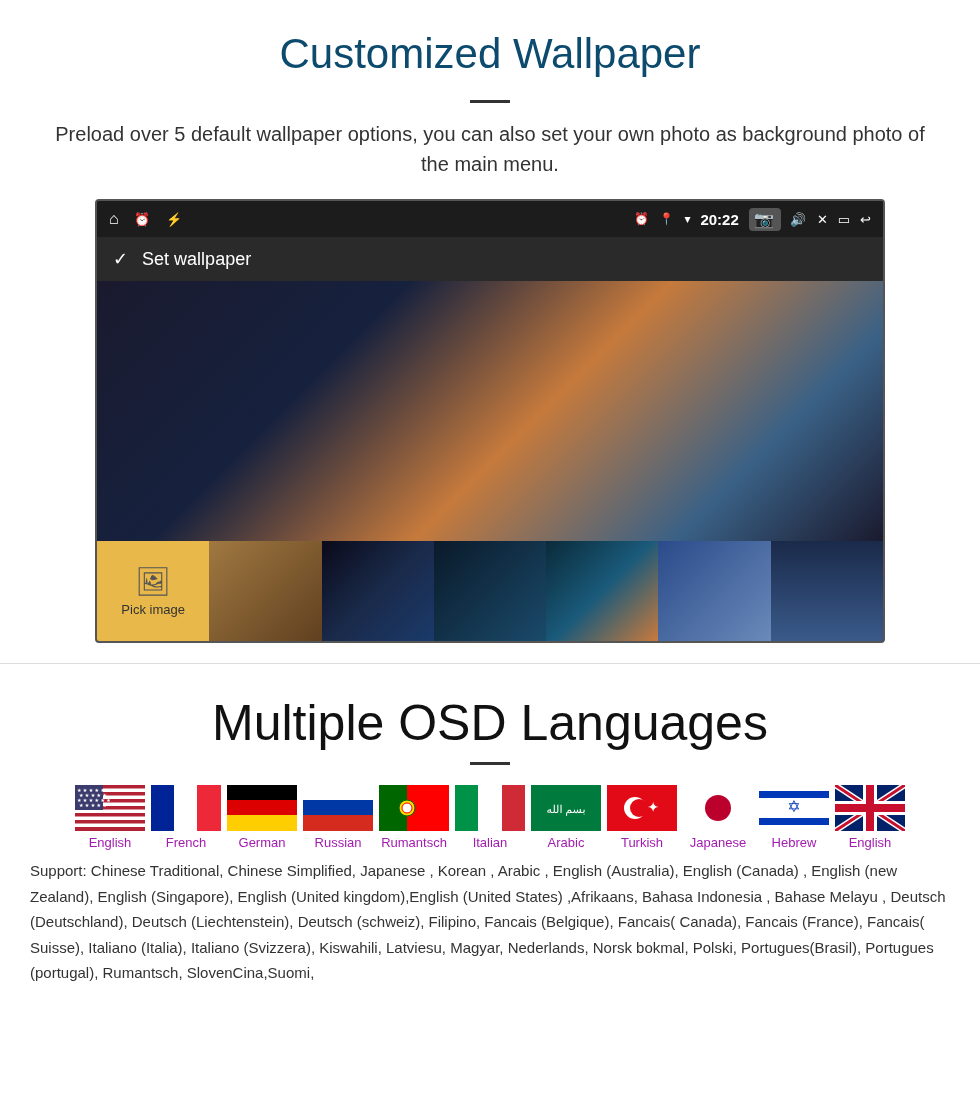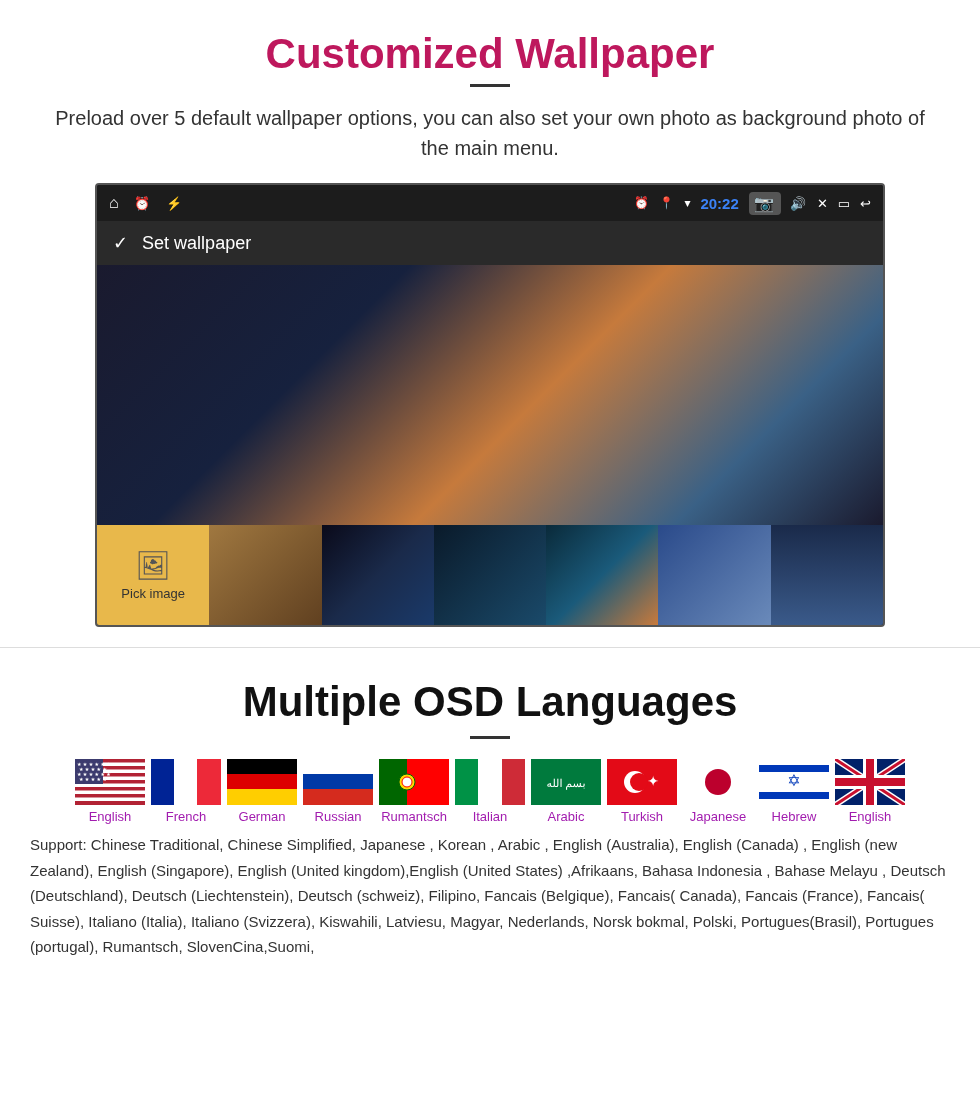--- a/index.html
+++ b/index.html
@@ -12,23 +12,23 @@
     }
 
     
     .section-wallpaper {
       padding: 30px 20px 20px;
       text-align: center;
       border-bottom: 1px solid #ddd;
     }
     .section-title {
       font-size: 42px;
-      font-weight: 700;
-      color: #be185d;
-      margin-bottom: 6px;
+      font-weight: 400;
+      color: #0c4a6e;
+      margin-bottom: 22px;
     }
     .title-divider {
       width: 40px;
       height: 3px;
       background: #333;
       margin: 0 auto 16px;
     }
     .section-desc {
       font-size: 20px;
       color: #333;
@@ -68,21 +68,21 @@
       align-items: center;
       gap: 10px;
       font-size: 13px;
       color: #fff;
     }
     .status-icon {
       color: #fff;
       font-size: 16px;
     }
     .status-time {
-      color: #3b82f6;
+      color: #ffffff;
       font-size: 15px;
       font-weight: bold;
     }
     .status-camera-btn {
       background: #555;
       border-radius: 4px;
       padding: 2px 6px;
       color: #fff;
       font-size: 16px;
     }
@@ -146,22 +146,22 @@
     .thumb-bg-4 { background: linear-gradient(135deg, #0a2a3a 0%, #1a5a7a 50%, #c87a3c 100%); }
     .thumb-bg-5 { background: linear-gradient(135deg, #2a4a8a 0%, #6a8aba 100%); }
     .thumb-bg-6 { background: linear-gradient(180deg, #1a2a4a 0%, #3a5a8a 100%); }
 
     
     .section-languages {
       padding: 30px 20px 20px;
       text-align: center;
     }
     .languages-title {
-      font-size: 42px;
-      font-weight: 700;
+      font-size: 50px;
+      font-weight: 400;
       color: #111;
       margin-bottom: 10px;
     }
 
     
     .flags-row {
       display: flex;
       justify-content: center;
       align-items: flex-end;
       gap: 6px;

